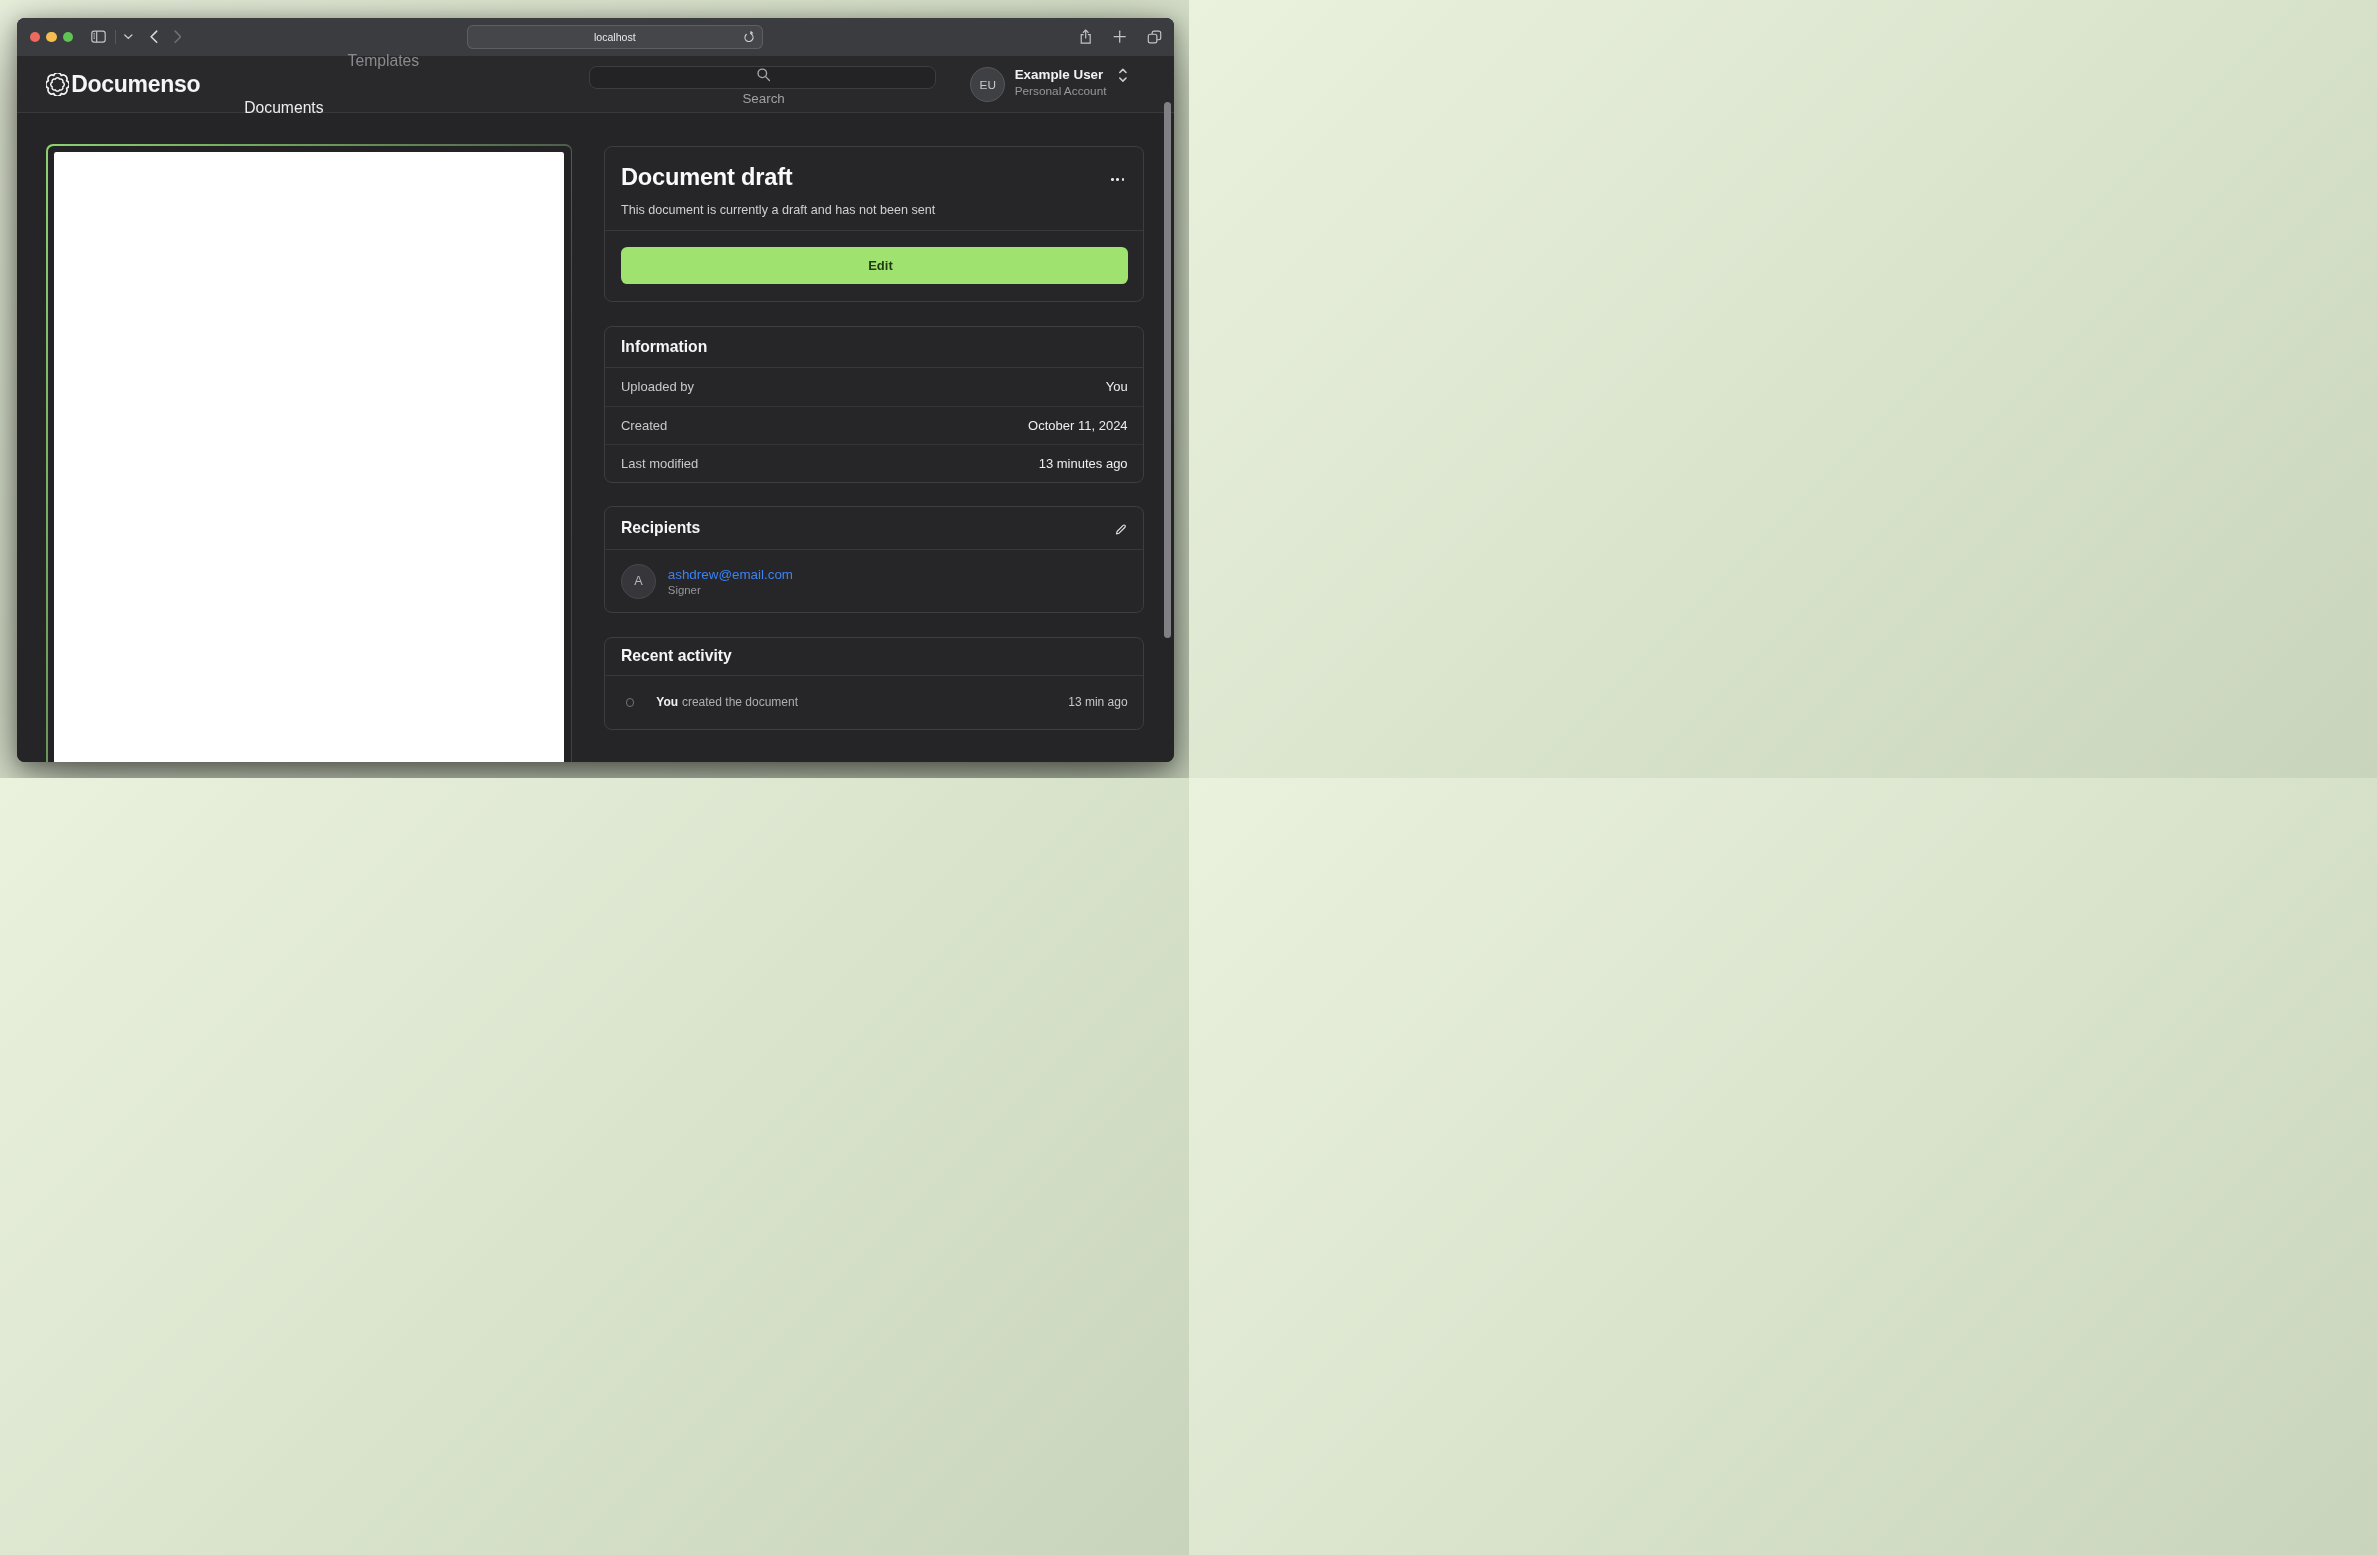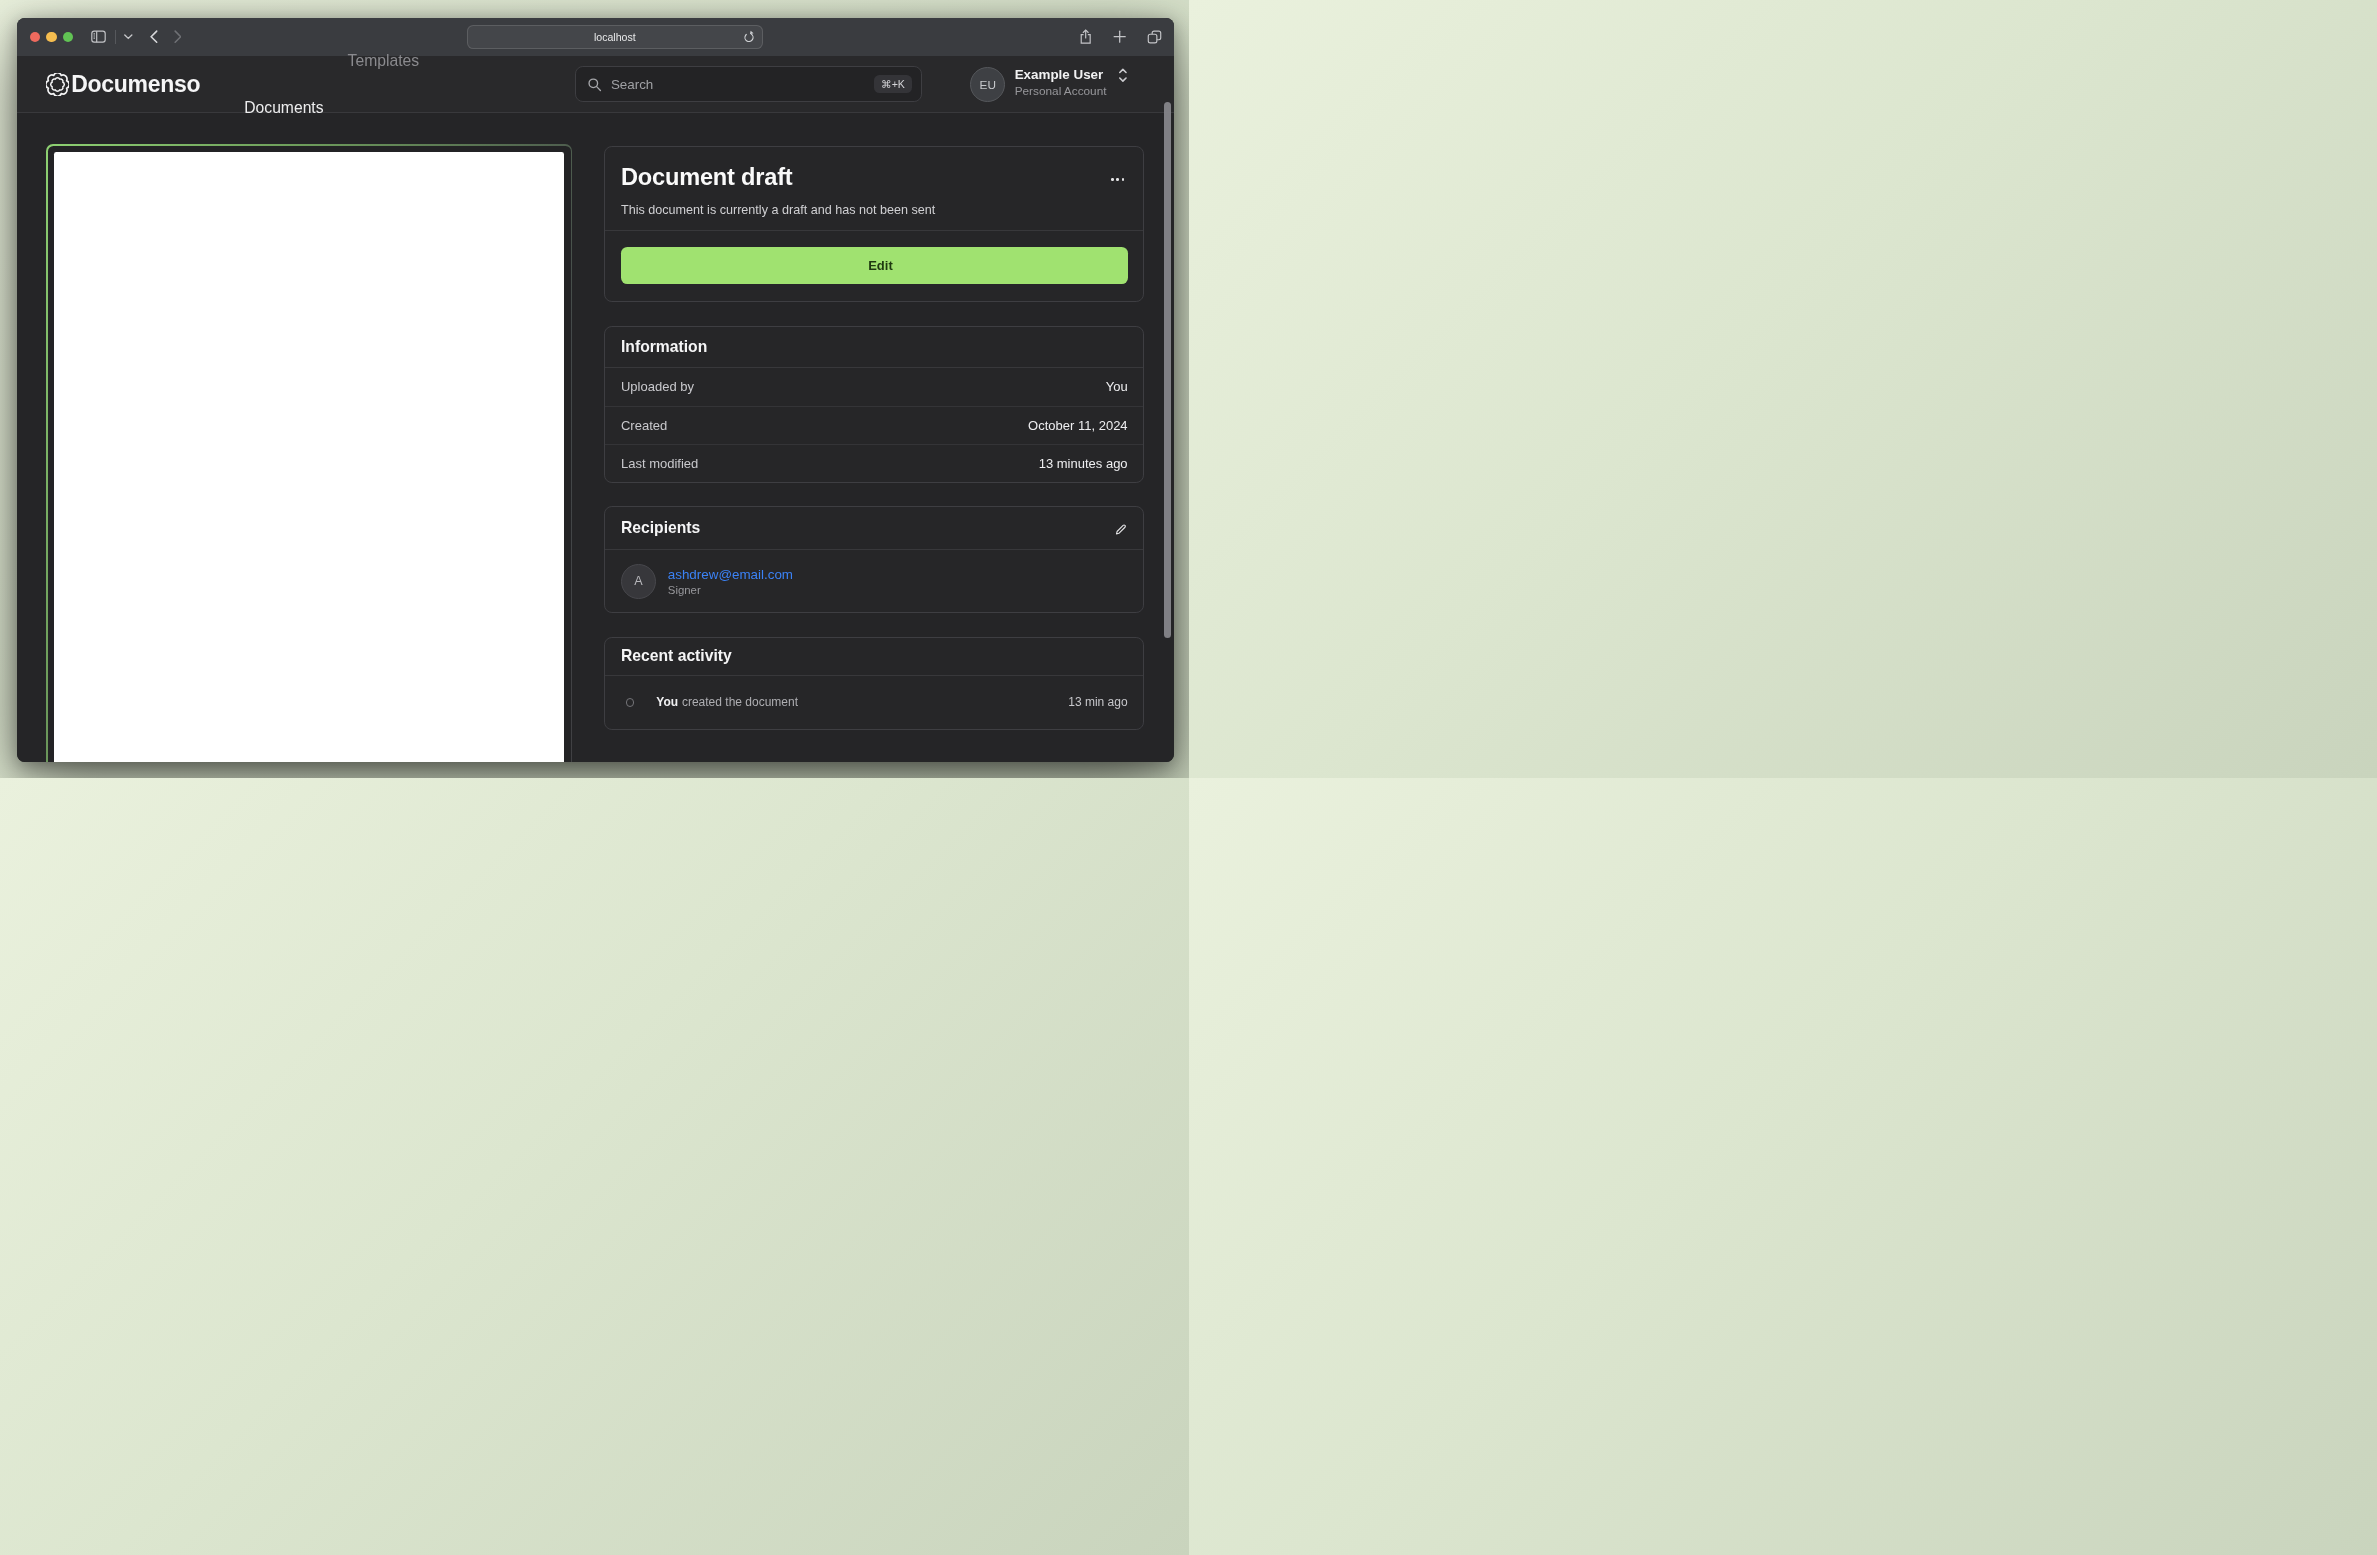--- a/index.html
+++ b/index.html
@@ -43,23 +43,23 @@
     height:57px; background:#29292b; border-bottom:0.8px solid #39393c;
     display:flex; align-items:center; padding-left:29px; position:relative;
   }
   .brand { display:flex; align-items:center; gap:2px; }
   .brand-name { font-size:23px; font-weight:700; color:#f5f5f6; letter-spacing:-0.3px; }
   .nav { display:flex; gap:24px; margin-left:44px; font-size:15.7px; font-weight:500; }
   .nav a { text-decoration:none; cursor:pointer; }
   .nav .active { color:#ededee;margin-top:47px; }
   .nav .inactive { color:#8a8a8e; }
   .search {
-    position:absolute; left:558px; top:10.2px; width:347px; height:36px;
+    position:absolute; left:572px; top:10.2px; width:347px; height:23px;
     background:#232325; border:0.8px solid #3e3e42; border-radius:7.9px;
-    display:flex; align-items:center; padding:0 9.4px 0 11px; gap:8.6px;
+    display:flex; align-items:center; padding:0 9.4px 0 11px; gap:8.6px;flex-direction:column;
   }
   .search-ph { font-size:13.4px; color:#9fa0a4; flex:1; }
   .kbd {
     background:#343438; border-radius:5.5px; padding:3.1px 7px;
     font-size:10.6px; color:#d3d3d7;
   }
   .user { position:absolute; left:953px; top:11px; display:flex; align-items:flex-start; cursor:pointer; }
   .avatar {
     width:35px; height:35px; border-radius:50%; background:#3e4044;
     border:0.8px solid #55575b; display:flex; align-items:center; justify-content:center;

